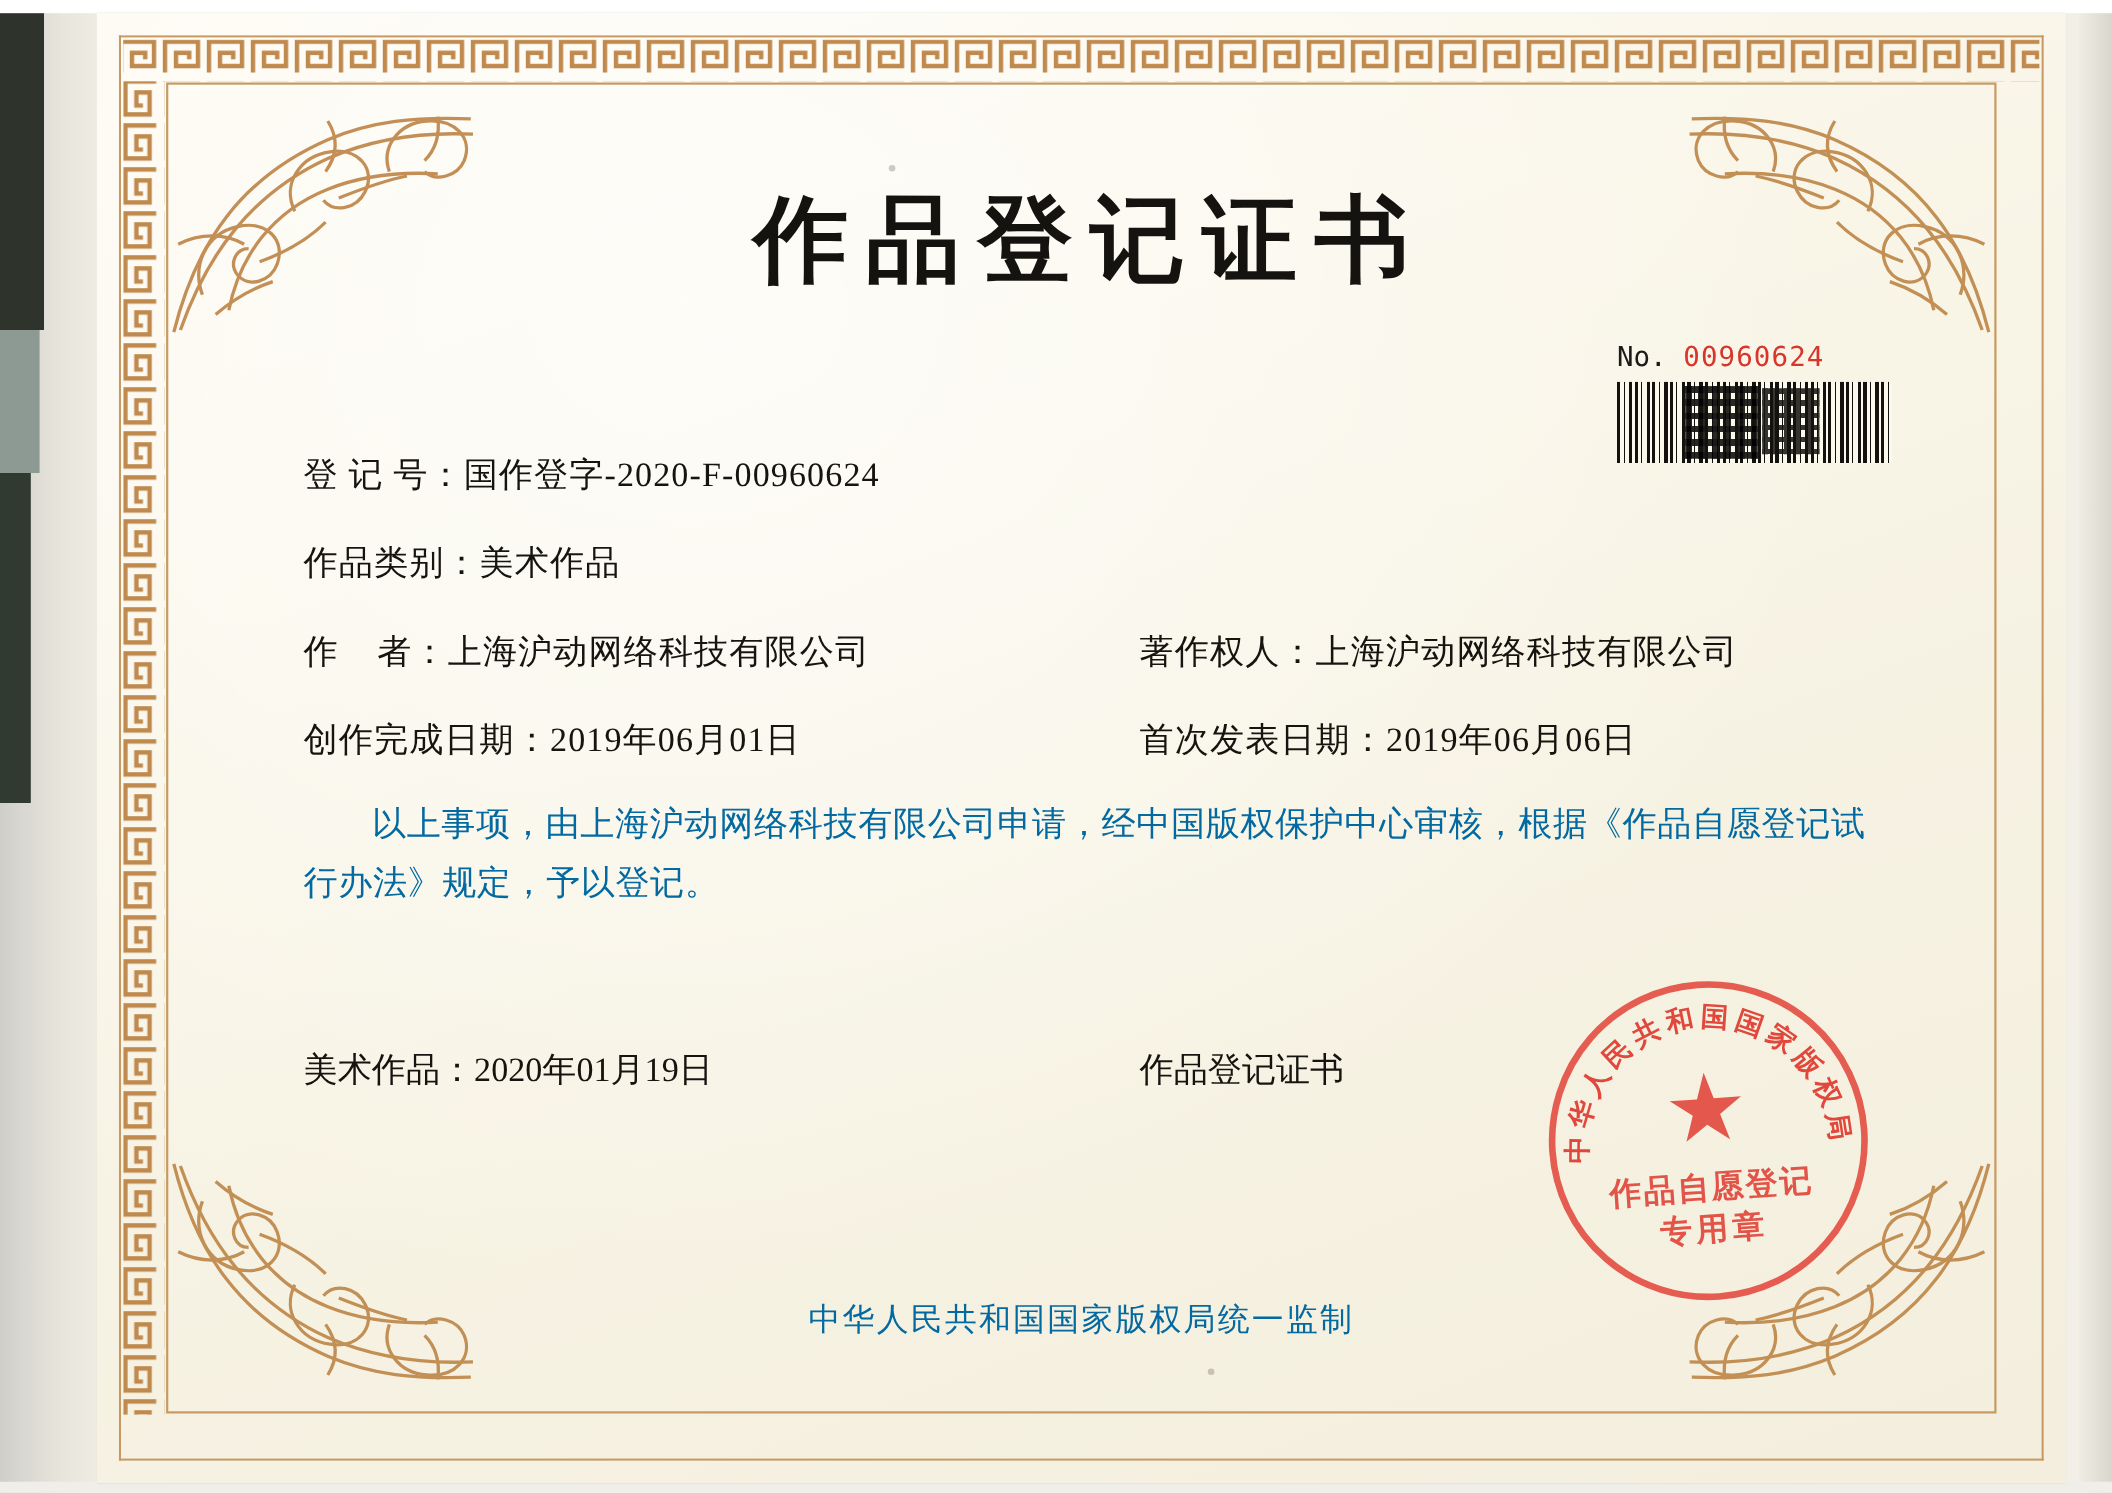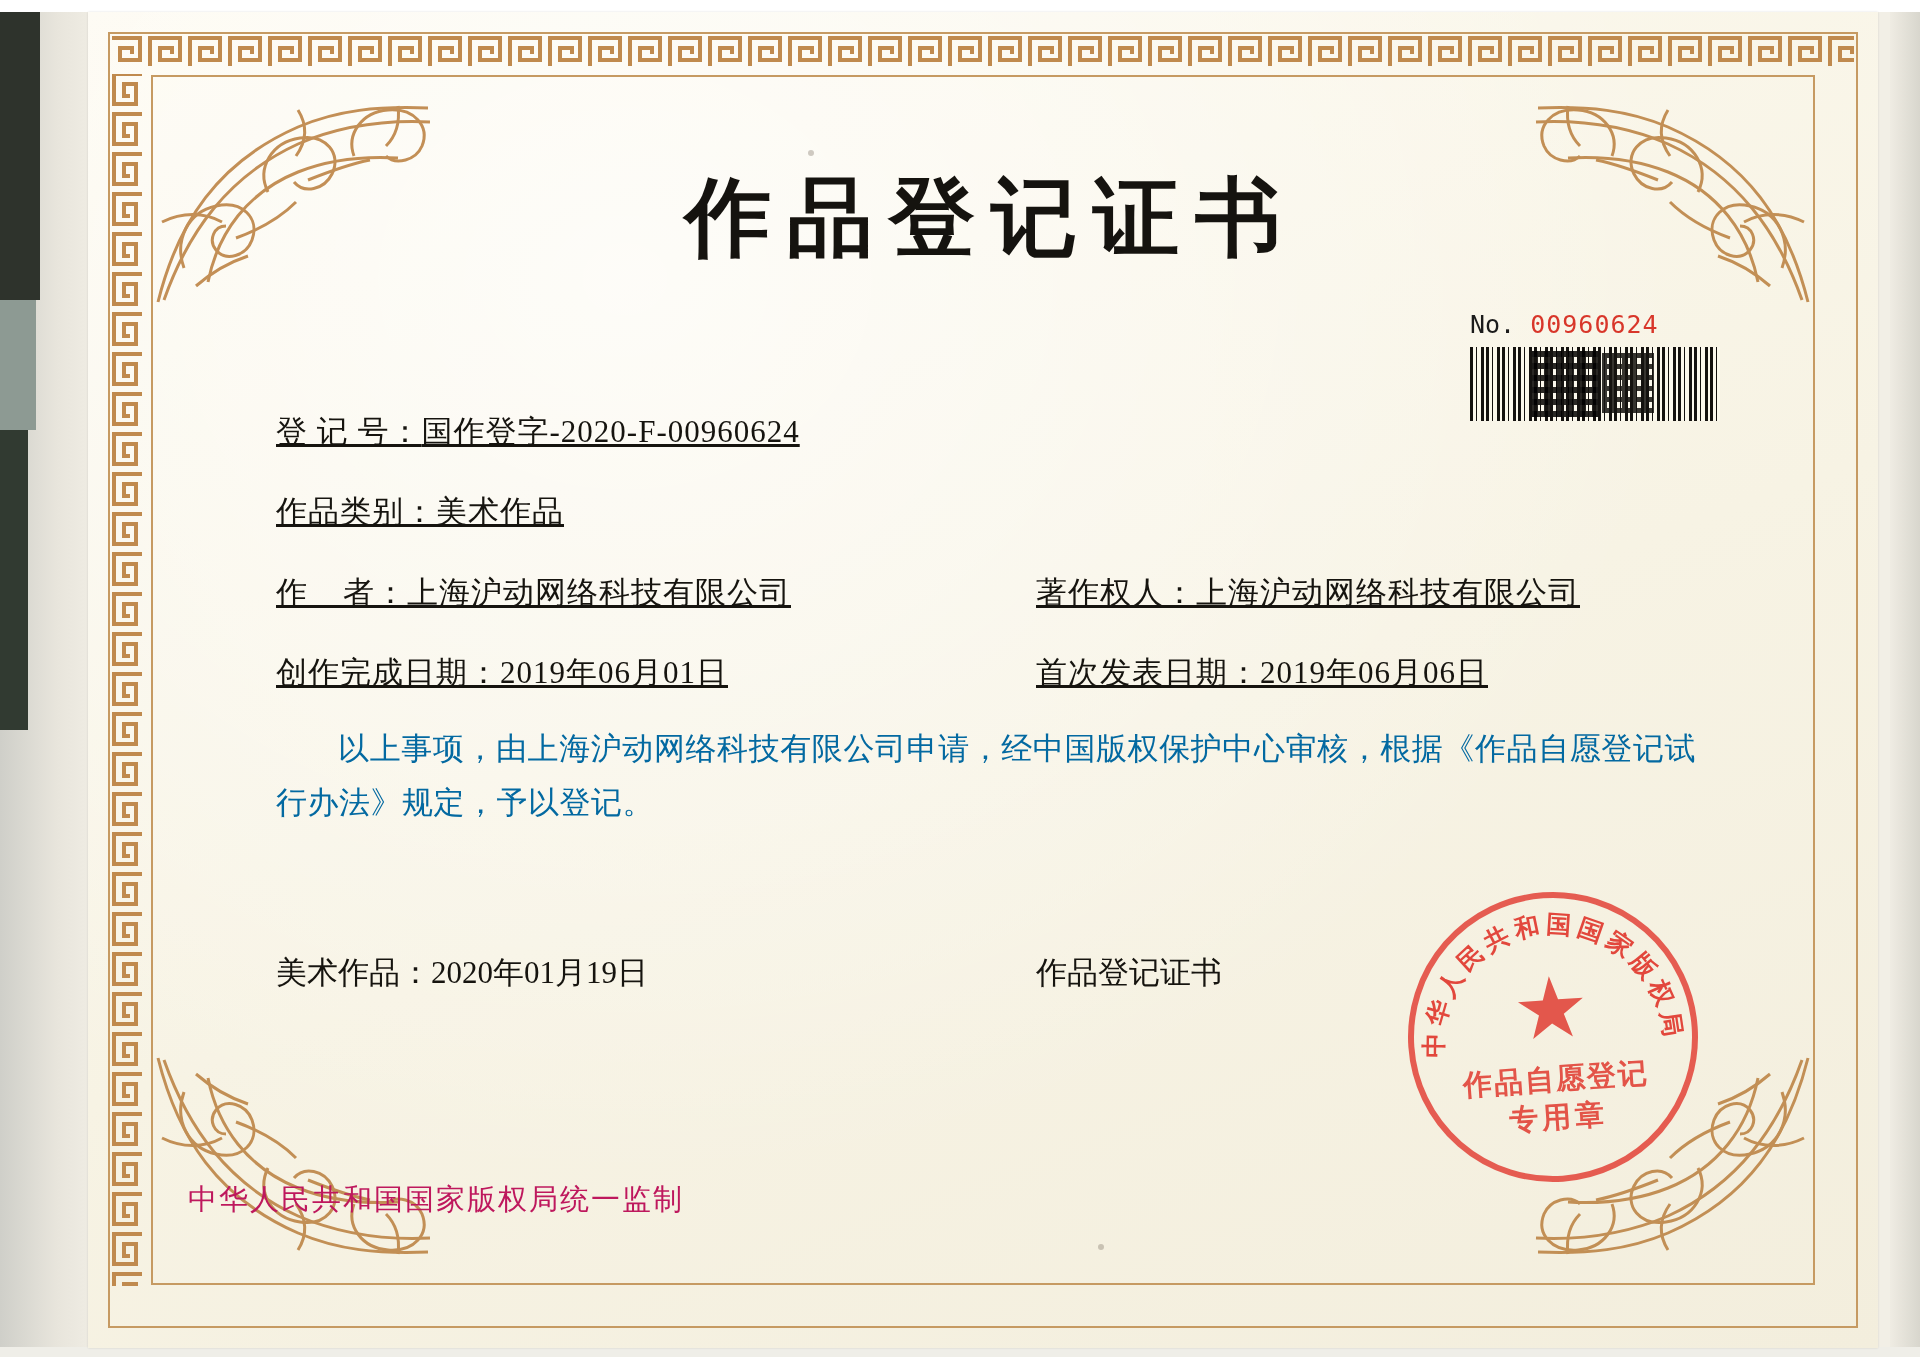--- a/index.html
+++ b/index.html
@@ -159,21 +159,20 @@
     left: 88px; top: 290px;
     width: 1420px;
   }
   .field-row {
     display: flex;
     align-items: baseline;
     margin-bottom: 40px;
     font-size: 31px;
     color: #16140f;
     line-height: 1.3;
-    text-decoration: underline;
   }
   .fcol { display: flex; align-items: baseline; }
   .fcol.left  { width: 760px; }
   .fcol.right { width: 640px; }
   .flabel {
     white-space: pre;
     letter-spacing: 1px;
   }
   .fvalue {
     letter-spacing: 1px;
@@ -199,24 +198,24 @@
     font-size: 31px;
     color: #16140f;
   }
   .bottom-row .reg-date { width: 760px; }
   .bottom-row .sign-label { width: 640px; }
 
   .footer {
     position: absolute;
     left: 0; top: 1058px;
     width: 1590px;
-    text-align: left;
+    text-align: center;
     font-size: 29px;
     letter-spacing: 2px;
-    color: #be185d;
+    color: #0369a1;
   }
 
   
   .seal {
     position: absolute;
     left: 1220px; top: 770px;
     width: 290px; height: 290px;
     transform: rotate(-4deg);
   }
   .seal .ring {

